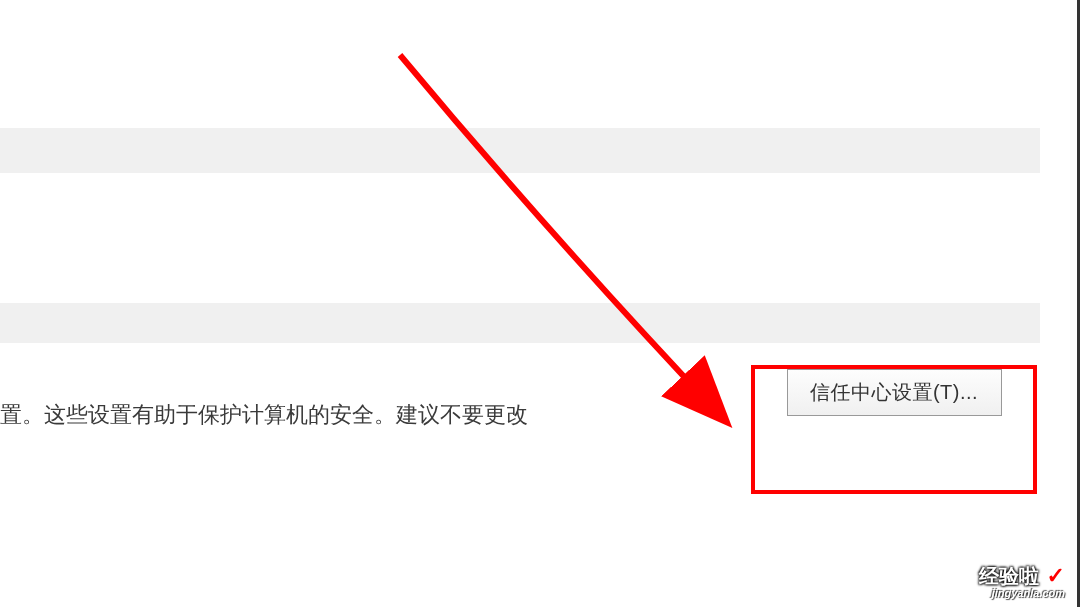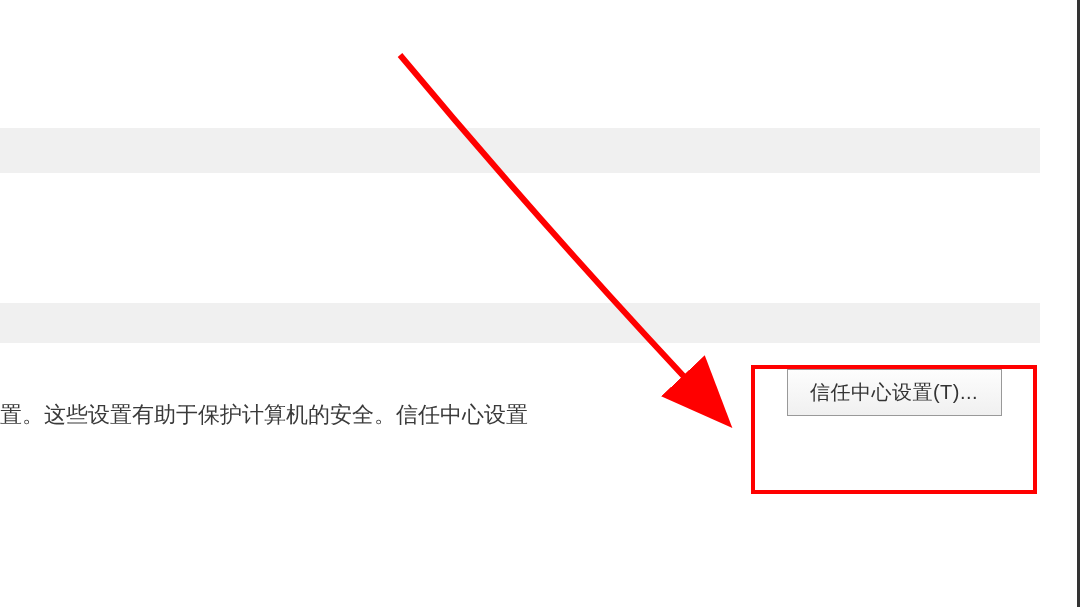--- a/index.html
+++ b/index.html
@@ -118,29 +118,36 @@
 </head>
 <body>
 
 <div class="page-container">
 
   <div class="section-bar-1"></div>
 
 
   <div class="section-bar-2"></div>
 
-  <div class="text-2">置。这些设置有助于保护计算机的安全。信任中心设置</div>
+  <div class="text-2">置。这些设置有助于保护计算机的安全。建议不要更改</div>
 
   <svg class="arrow-svg" viewBox="0 0 400 400">
     <defs>
       <marker id="arrowhead" markerWidth="12" markerHeight="12" refX="9" refY="5" orient="auto">
         <polygon points="0 0, 12 5, 0 10" fill="#ff0000"></polygon>
       </marker>
     </defs>
     <path d="M 30 10 Q 180 190 350 370" stroke="#ff0000" stroke-width="6" fill="none" marker-end="url(#arrowhead)"></path>
   </svg>
 
   <div class="highlight-box">
     <button class="trust-button">信任中心设置(T)...</button>
   </div>
 
+  <div class="watermark">
+    <div>
+      <span class="watermark-main">经验啦</span>
+      <span class="watermark-check">✓</span>
+    </div>
+    <div class="watermark-sub">jingyanla.com</div>
+  </div>
 
 </div>
 
 </body></html>

